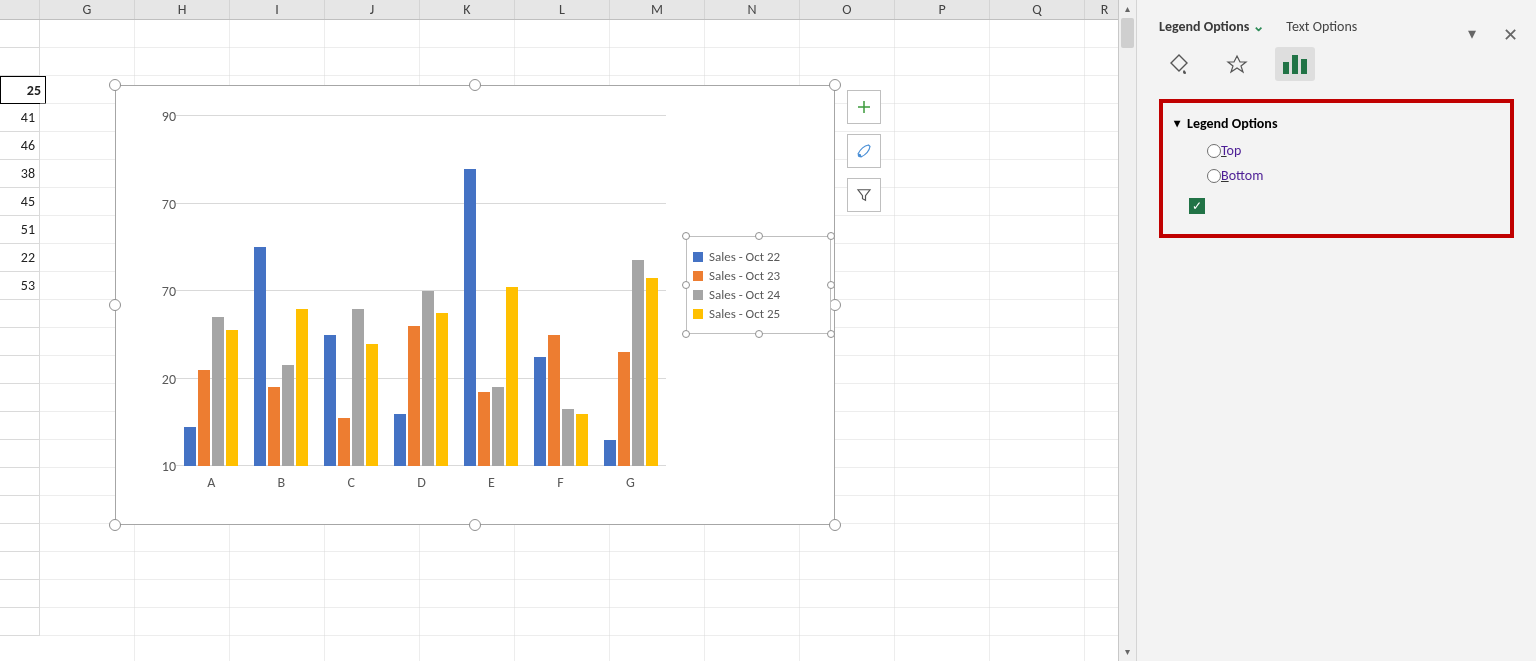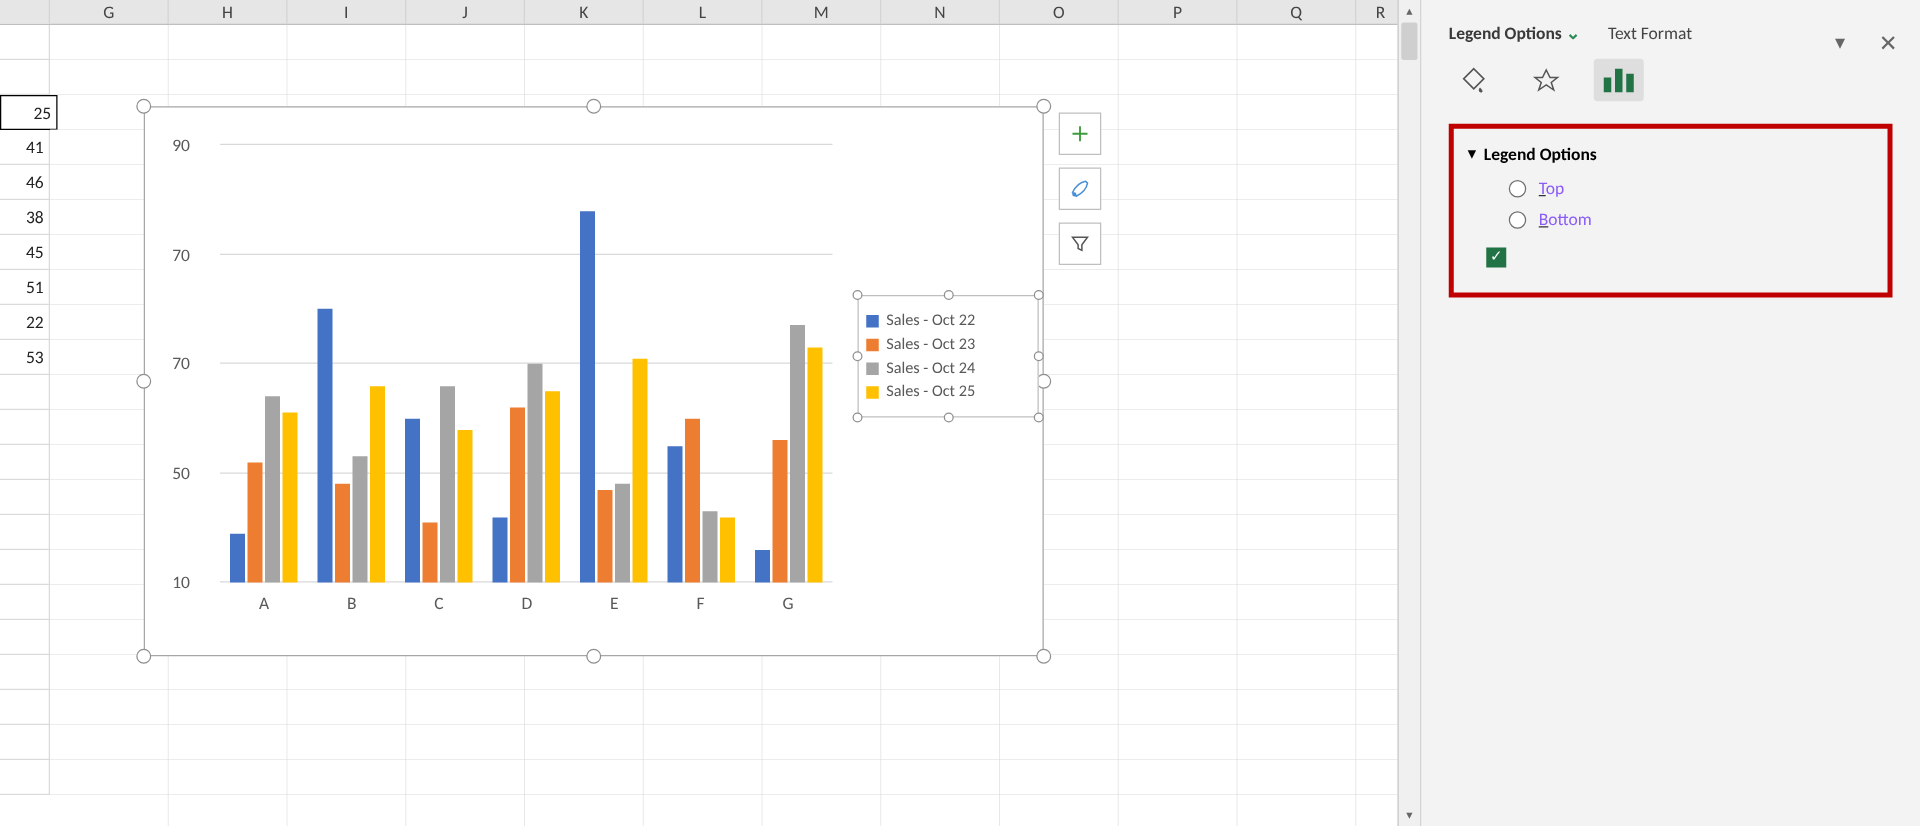--- a/index.html
+++ b/index.html
@@ -8,35 +8,35 @@
 
 
 .sheet-area{ flex:1; position:relative; background:#fff; overflow:hidden; }
 .col-headers{ display:flex; height:20px; background:#e6e6e6; border-bottom:1px solid #bfbfbf; font-size:14px; color:#444; }
 .col-h{ border-right:1px solid #d4d4d4; text-align:center; line-height:20px; }
 .col-h:first-child{ width:40px; background:#e6e6e6;}
 .grid{ position:absolute; top:20px; left:0; right:0; bottom:0; }
 .grid-row{ display:flex; height:28px; }
 .cell{ border-right:1px solid #dadada; border-bottom:1px solid #dadada; font-size:14px; color:#222; display:flex; align-items:center; justify-content:flex-end; padding-right:4px; }
 .cell.first{ width:40px; justify-content:flex-end; background:#fff; }
-.cell.first.bold{ font-weight:normal; border:1.5px solid #000;padding-left:40px; }
+.cell.first.bold{ font-weight:bold; border:1.5px solid #000;padding-left:40px; }
 .wide{ width:95px; }
 .vscroll{ position:absolute; top:0; right:0; bottom:0; width:18px; background:#f0f0f0; border-left:1px solid #c8c8c8; }
 .vscroll .up,.vscroll .down{ height:18px; text-align:center; font-size:10px; color:#666; line-height:18px; }
 .vscroll .thumb{ position:absolute; top:18px; left:2px; right:2px; height:30px; background:#cfcfcf; border-radius:2px;}
 
 
 .chart-frame{ position:absolute; top:85px; left:115px; width:720px; height:440px; border:1px solid #a6a6a6; background:#fff; }
 .sel-handle{ position:absolute; width:12px; height:12px; background:#fff; border:1px solid #8f8f8f; border-radius:50%; }
 .sh-tl{top:-7px;left:-7px;} .sh-tr{top:-7px;right:-7px;} .sh-bl{bottom:-7px;left:-7px;} .sh-br{bottom:-7px;right:-7px;}
 .sh-tm{top:-7px;left:50%;margin-left:-6px;} .sh-bm{bottom:-7px;left:50%;margin-left:-6px;}
 .sh-ml{top:50%;left:-7px;margin-top:-6px;} .sh-mr{top:50%;right:-7px;margin-top:-6px;}
 .plot{ position:absolute; top:30px; left:60px; width:490px; height:350px; }
 .gridline{ position:absolute; left:0; right:0; border-top:1px solid #d9d9d9; }
-.ylab{ position:absolute; right:100%; margin-right:24px; font-size:14px; color:#595959; transform:translateY(-50%); }
+.ylab{ position:absolute; right:100%; margin-right:0; font-size:14px; color:#595959; transform:translateY(-50%); }
 .bars{ position:absolute; inset:0; display:flex; justify-content:space-around; align-items:flex-end; }
 .group{ display:flex; gap:2px; align-items:flex-end; }
 .bar{ width:12px; }
 .c1{ background:#4472c4; } .c2{ background:#ed7d31; } .c3{ background:#a5a5a5; } .c4{ background:#ffc000; }
 .xlabels{ position:absolute; left:60px; width:490px; top:388px; display:flex; justify-content:space-around; font-size:14px; color:#595959; }
 .legend-box{ position:absolute; top:150px; left:570px; width:145px; border:1px solid #bfbfbf; background:#fff; padding:8px 6px; font-size:13px; color:#595959; }
 .legend-box .row{ display:flex; align-items:center; gap:6px; margin:4px 0;}
 .legend-box .sw{ width:10px; height:10px; }
 .lsel{ position:absolute; width:8px; height:8px; background:#fff; border:1px solid #8f8f8f; border-radius:50%; }
 .ls-tl{top:-5px;left:-5px}.ls-tr{top:-5px;right:-5px}.ls-bl{bottom:-5px;left:-5px}.ls-br{bottom:-5px;right:-5px}
@@ -55,21 +55,21 @@
 .tabs{ font-size:14px; font-weight:600; display:flex; gap:22px; align-items:center; color:#3a3a3a; margin-bottom:12px;}
 .tabs .chev{ color:#2e8b57; }
 .tabs .inactive{ color:#444; font-weight:400;}
 .icon-row{ display:flex; gap:18px; margin-bottom:18px; }
 .icon-row .ico{ width:40px; height:34px; display:flex; align-items:center; justify-content:center; border-radius:3px; }
 .icon-row .ico.active{ background:#dedede; }
 .red-box{ border:4px solid #c00000; padding:12px 12px 20px 12px; }
 .section-h{ font-size:14px; font-weight:700; display:flex; align-items:center; gap:6px; margin-bottom:10px;}
 .section-h .caret{ display:inline-block; transform:rotate(90deg); font-size:12px;}
 .subh{ font-size:14px; color:#555; margin:4px 0 10px 14px; }
-.radio{ display:flex; align-items:center; gap:10px; margin:8px 0 8px 32px; font-size:14px; color:#8b5cf6;}
+.radio{ display:flex; align-items:center; margin:8px 0 8px 32px; font-size:14px; color:#4c1d95;}
 .radio .r{ width:14px; height:14px; border:1px solid #707070; border-radius:50%; background:#fff; display:flex; align-items:center; justify-content:center;}
 .radio .r.sel::after{ content:""; width:7px; height:7px; border-radius:50%; background:#000;}
 .check{ display:flex; align-items:flex-start; gap:10px; margin:14px 0 0 14px; font-size:14px; color:#333; line-height:1.4;}
 .check .cb{ width:16px; height:16px; background:#217346; color:#fff; display:flex; align-items:center; justify-content:center; font-size:12px; flex-shrink:0;}
 u.ka{ text-decoration:underline; text-decoration-color:#333;}
 </style>
 </head>
 <body>
 
 <div class="app">
@@ -188,21 +188,21 @@
       <div class="sel-handle sh-bl"></div>
       <div class="sel-handle sh-bm"></div>
       <div class="sel-handle sh-br"></div>
 
       <div class="plot">
 
         <div class="gridline" style="bottom:0%">
             <span class="ylab">10</span>
           </div>
         <div class="gridline" style="bottom:25%">
-            <span class="ylab">50</span>
+            <span class="ylab">20</span>
           </div>
         <div class="gridline" style="bottom:50%">
             <span class="ylab">70</span>
           </div>
         <div class="gridline" style="bottom:75%">
             <span class="ylab">70</span>
           </div>
         <div class="gridline" style="bottom:100%">
             <span class="ylab">90</span>
           </div>
@@ -308,21 +308,21 @@
       </div>
     </div>
   </div>
 
   <div class="pane">
     <span class="dd">▾</span>
     <span class="close">✕</span>
 
     <div class="tabs">
       <span><span>Legend Options</span> <span class="chev">⌄</span></span>
-      <span class="inactive">Text Format</span>
+      <span class="inactive">Text Options</span>
     </div>
 
     <div class="icon-row">
       <div class="ico">
         <svg width="24" height="24" viewBox="0 0 24 24">
             <path d="M12 3l8 8-8 8-8-8z" fill="none" stroke="#555" stroke-width="1.4"></path>
             <path d="M17 18c1 1 2 2 2 3 0 .8-.7 1-1.3 1-.9 0-1.7-.9-1.7-2 0-.7.4-1.4 1-2z" fill="#555"></path>
           </svg>
       </div>
       <div class="ico">

